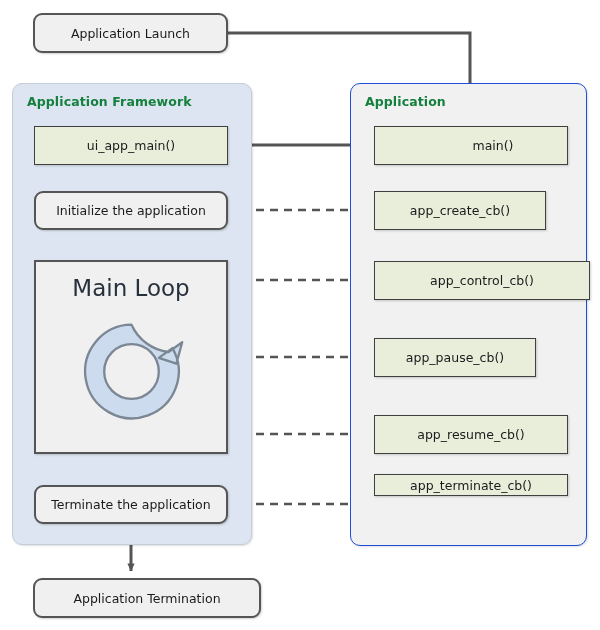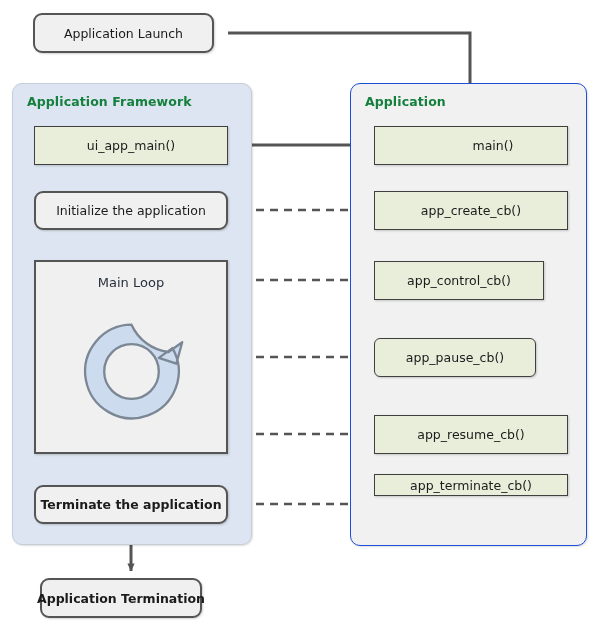--- a/index.html
+++ b/index.html
@@ -83,37 +83,37 @@
     border-radius: 0;
     box-shadow: 1px 1px 2px rgba(0,0,0,0.18);
   }
   .node-plain {
     background: #f0f0f0;
     border: 2px solid #555555;
     border-radius: 0;
     box-shadow: 1px 1px 2px rgba(0,0,0,0.18);
   }
   
-  .n-launch      { left: 33px;  top: 13px;  width: 181px; height: 40px; }
+  .n-launch      { left: 33px;  top: 13px;  width: 195px; height: 40px; }
   .n-uiappmain   { left: 34px;  top: 126px; width: 194px; height: 39px; }
   .n-initialize  { left: 34px;  top: 191px; width: 194px; height: 39px; }
   .n-mainloop    { left: 34px;  top: 260px; width: 194px; height: 194px;
                    align-items: flex-start; justify-content: center; }
-  .n-terminate   { left: 34px;  top: 485px; width: 194px; height: 39px; font-weight: bold; }
-  .n-termination { left: 40px;  top: 578px; width: 162px; height: 40px; font-weight: bold; }
+  .n-terminate   { left: 34px;  top: 485px; width: 194px; height: 39px; }
+  .n-termination { left: 33px;  top: 578px; width: 228px; height: 40px; }
   .n-main        { left: 374px; top: 126px; width: 194px; height: 39px; padding-left: 44px; }
-  .n-create      { left: 374px; top: 191px; width: 194px; height: 39px; text-align: right; }
-  .n-control     { left: 374px; top: 261px; width: 170px; height: 39px; }
-  .n-pause       { left: 374px; top: 338px; width: 162px; height: 39px; border-radius: 6px; }
+  .n-create      { left: 374px; top: 191px; width: 172px; height: 39px; text-align: right; }
+  .n-control     { left: 374px; top: 261px; width: 216px; height: 39px; }
+  .n-pause       { left: 374px; top: 338px; width: 162px; height: 39px; }
   .n-resume      { left: 374px; top: 415px; width: 194px; height: 39px; }
   .n-terminatecb { left: 374px; top: 474px; width: 194px; height: 22px; text-align: right; }
 
   .mainloop-label {
     margin-top: 13px;
-    font-size: 13px;
+    font-size: 23px;
     color: #27303d;
   }
   .loop-icon {
     position: absolute;
     left: 73px;
     top: 313px;
     width: 117px;
     height: 117px;
   }
 </style>

